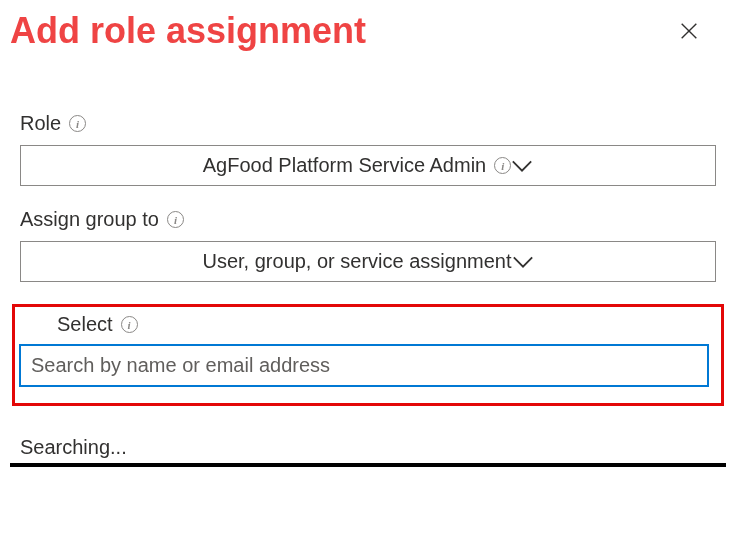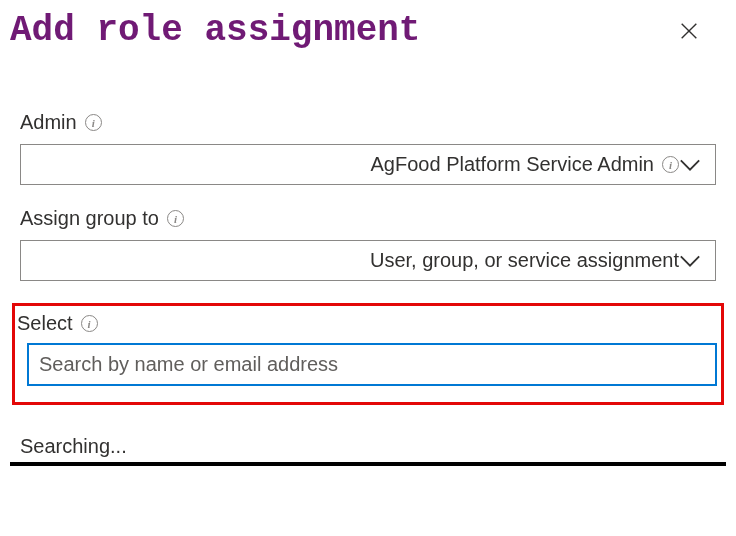--- a/index.html
+++ b/index.html
@@ -19,22 +19,21 @@
     .header {
       display: flex;
       align-items: center;
       justify-content: space-between;
       padding: 0 22px 0 0;
       margin-bottom: 60px;
     }
     .title {
       font-size: 36px;
       font-weight: 600;
-      color: #701a75;
-      font-family: Liberation Mono, monospace;
+      color: #ef4444;
     }
     .close-btn {
       background: none;
       border: none;
       cursor: pointer;
       padding: 4px;
       display: flex;
       align-items: center;
       justify-content: center;
       color: #323130;
@@ -69,21 +68,21 @@
       color: #8a8886;
       font-size: 11px;
       font-style: italic;
       font-family: Georgia, serif;
       font-weight: 600;
     }
     .dropdown {
       width: 100%;
       display: flex;
       align-items: center;
-      justify-content: flex-end;
+      justify-content: center;
       padding: 8px 14px;
       border: 1px solid #8a8886;
       background: #fff;
       cursor: pointer;
       font-size: 20px;
       color: #323130;
     }
     .dropdown-value {
       display: flex;
       align-items: center;
@@ -94,24 +93,25 @@
       height: 14px;
     }
     .select-group {
       border: 3px solid #e30707;
       padding: 6px 8px 16px 0px;
       margin: 0 2px 30px 2px;
     }
     .select-group .label-row {
       padding-left: 2px;
       margin-bottom: 8px;
+      margin-left: 40px;
     }
     .search-input {
       width: calc(100% - 8px);
-      margin-left: 12px;
+      margin-left: 4px;
       padding: 8px 10px;
       font-size: 20px;
       border: 2px solid #0078d4;
       outline: none;
       color: #323130;
       background: #fff;
       font-family: inherit;
     }
     .search-input::placeholder {
       color: #605e5c;
@@ -134,21 +134,21 @@
   <button class="close-btn">
     <svg viewBox="0 0 24 24" fill="none" stroke="currentColor" stroke-width="1.5">
       <line x1="4" y1="4" x2="20" y2="20"></line>
       <line x1="20" y1="4" x2="4" y2="20"></line>
     </svg>
   </button>
 </div>
 
 <div class="form-group">
   <div class="label-row">
-    <span class="field-label">Admin</span>
+    <span class="field-label">Role</span>
     <span class="info-icon">i</span>
   </div>
   <div class="dropdown">
     <span class="dropdown-value">
       <span>AgFood Platform Service Admin</span>
       <span class="info-icon">i</span>
     </span>
     <svg class="chevron" viewBox="0 0 24 14" fill="none" stroke="#323130" stroke-width="2">
       <polyline points="2,2 12,12 22,2"></polyline>
     </svg>

